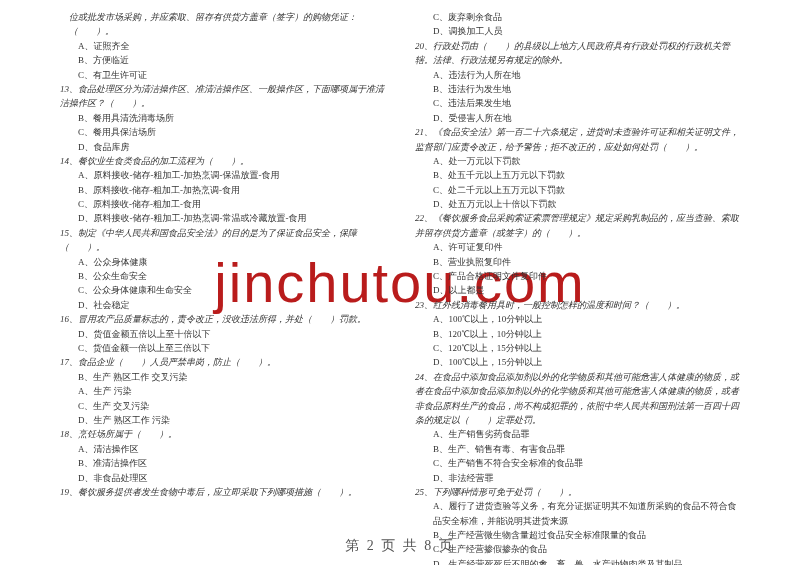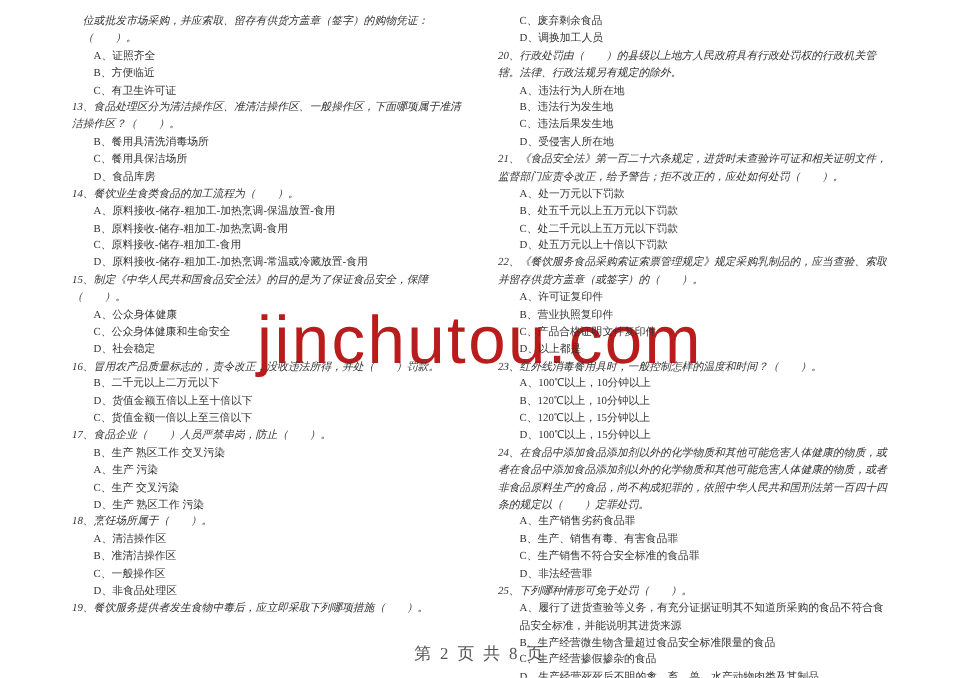--- a/index.html
+++ b/index.html
@@ -70,38 +70,37 @@
     <div class="q-opt">D、食品库房</div>
 
     <div class="q-stem">14、餐饮业生食类食品的加工流程为（　　）。</div>
     <div class="q-opt">A、原料接收-储存-粗加工-加热烹调-保温放置-食用</div>
     <div class="q-opt">B、原料接收-储存-粗加工-加热烹调-食用</div>
     <div class="q-opt">C、原料接收-储存-粗加工-食用</div>
     <div class="q-opt">D、原料接收-储存-粗加工-加热烹调-常温或冷藏放置-食用</div>
 
     <div class="q-stem">15、制定《中华人民共和国食品安全法》的目的是为了保证食品安全，保障（　　）。</div>
     <div class="q-opt">A、公众身体健康</div>
+    <div class="q-opt">B、公众生命安全</div>
     <div class="q-opt">C、公众身体健康和生命安全</div>
     <div class="q-opt">D、社会稳定</div>
 
     <div class="q-stem">16、冒用农产品质量标志的，责令改正，没收违法所得，并处（　　）罚款。</div>
-    <div class="q-opt">B、二千元以上二万元以下</div>
     <div class="q-opt">D、货值金额五倍以上至十倍以下</div>
     <div class="q-opt">C、货值金额一倍以上至三倍以下</div>
 
     <div class="q-stem">17、食品企业（　　）人员严禁串岗，防止（　　）。</div>
     <div class="q-opt">B、生产  熟区工作  交叉污染</div>
     <div class="q-opt">A、生产  污染</div>
     <div class="q-opt">C、生产  交叉污染</div>
     <div class="q-opt">D、生产  熟区工作  污染</div>
 
     <div class="q-stem">18、烹饪场所属于（　　）。</div>
     <div class="q-opt">A、清洁操作区</div>
     <div class="q-opt">B、准清洁操作区</div>
-    <div class="q-opt">C、一般操作区</div>
     <div class="q-opt">D、非食品处理区</div>
 
     <div class="q-stem">19、餐饮服务提供者发生食物中毒后，应立即采取下列哪项措施（　　）。</div>
 
   </div>
 
   <div class="column">
     <div class="q-opt">C、废弃剩余食品</div>
     <div class="q-opt">D、调换加工人员</div>
 

